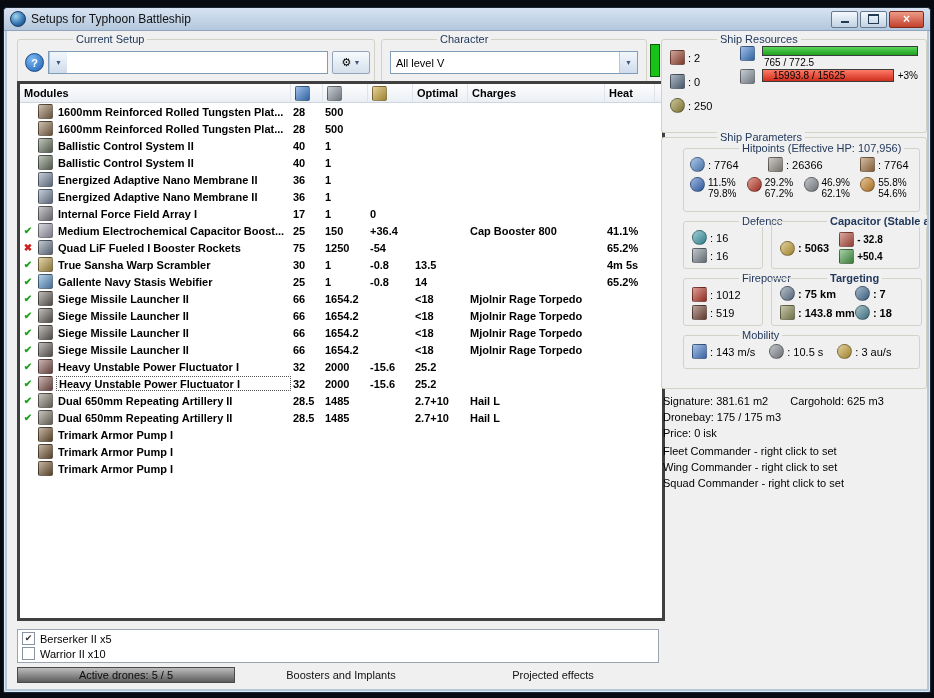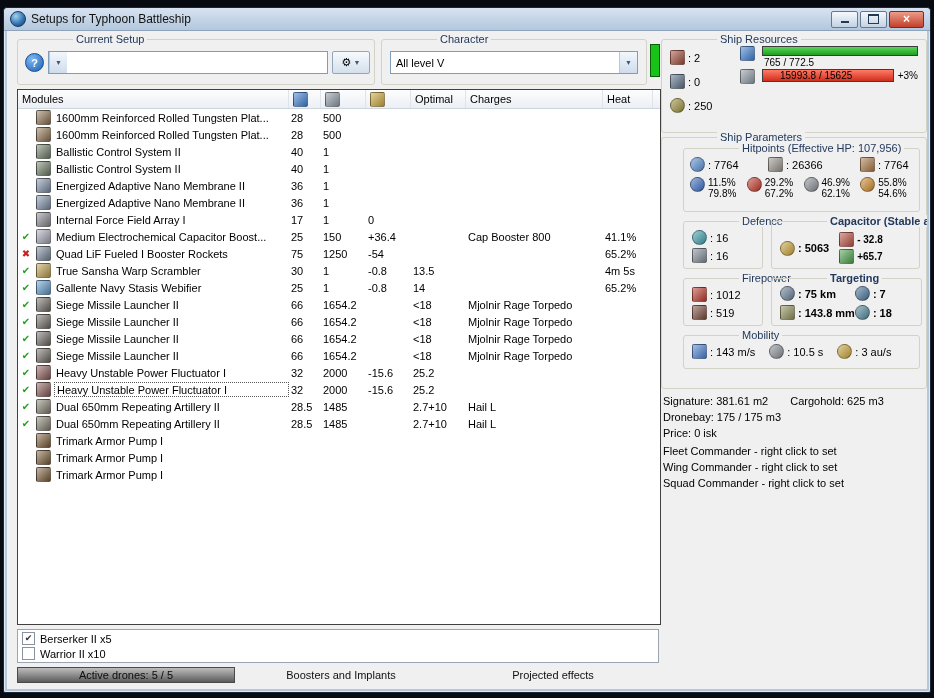--- a/index.html
+++ b/index.html
@@ -40,21 +40,21 @@
   .combo-setup{left:30px;top:11px;width:278px;}
   .toolbtn{position:absolute;left:314px;top:11px;width:36px;height:21px;display:flex;align-items:center;
            justify-content:center;gap:2px;border:1px solid #93a5ba;border-radius:2px;
            background:linear-gradient(#f6fafd,#d4e0ec);}
   .toolbtn .tarrow{font-size:7px;color:#40597a;}
   .gb-character{left:374px;top:8px;width:264px;height:44px;}
   .combo-character{left:8px;top:11px;width:246px;}
   .green-indicator{position:absolute;left:643px;top:13px;width:8px;height:31px;border:1px solid #0a5c0a;}
 
   
-  .modtable{position:absolute;left:10px;top:58px;width:642px;height:534px;background:#fff;border:1px solid #404040;}
+  .modtable{position:absolute;left:10px;top:50px;width:642px;height:534px;background:#fff;border:3px solid #404040;font-weight:bold;}
   .mheader{display:flex;height:18px;background:linear-gradient(#fdfdfe,#ebeff4);border-bottom:1px solid #cdd5de;align-items:center;}
   .hcell{height:100%;display:flex;align-items:center;padding-left:4px;border-right:1px solid #dfe4ea;box-sizing:border-box;}
   .mrow{display:flex;height:17px;align-items:center;}
   .cell{height:17px;display:flex;align-items:center;padding-left:2px;box-sizing:border-box;overflow:hidden;white-space:nowrap;}
   .c-st{width:16px;justify-content:center;padding-left:0;}
   .c-icon{width:20px;}
   .c-name{width:235px;}
   .c-cpu{width:32px;}
   .c-pg{width:45px;}
   .c-cap{width:45px;}
@@ -84,21 +84,21 @@
 
   
   .gb-resources{left:654px;top:8px;width:264px;height:92px;}
   .res-left{position:absolute;left:8px;top:10px;display:flex;flex-direction:column;gap:9px;}
   .res-item{display:flex;align-items:center;}
   .res-right{position:absolute;left:78px;top:6px;right:8px;display:flex;flex-direction:column;gap:1px;}
   .res-bar-row{display:flex;align-items:flex-start;gap:4px;}
   .barwrap{flex:1;}
   .bar{height:10px;border:1px solid #3c3c3c;box-sizing:border-box;}
   .bar-green{background:linear-gradient(#59d659,#1f9e1f);}
-  .bar-red{height:13px;display:flex;align-items:center;padding:0 17px;font-size:10px;color:#000;
+  .bar-red{height:13px;display:flex;align-items:center;padding:0 10px;font-size:10px;color:#000;
            background:linear-gradient(#ff7a66,#cf2f1d);}
   .bar-empty{background:#fdfdfd;}
   .bar-caption{font-size:10px;padding:1px 0 0 2px;color:#000;}
   .bar-extra{font-size:10px;padding-top:1px;}
 
   .gb-params{left:654px;top:106px;width:264px;height:250px;}
   .sub{position:relative;border:1px solid #d2d2c6;border-radius:3px;}
   .params-inner{position:absolute;left:6px;top:10px;right:6px;bottom:4px;display:flex;flex-direction:column;gap:9px;padding-left:15px;}
   .hp-box{height:62px;}
   .hp-row{display:grid;grid-template-columns:78px 92px 70px;padding:8px 4px 0 6px;}
@@ -623,21 +623,21 @@
                   <i class="pic round ic-cap"></i>
                   <span>: 5063</span>
                 </span>
               <span class="cap-delta">
                 <span class="stat">
                     <i class="pic ic-capminus"></i>
                     <span>- 32.8</span>
                   </span>
                 <span class="stat">
                     <i class="pic ic-capplus"></i>
-                    <span>+65.7</span>
+                    <span>+50.4</span>
                   </span>
               </span>
             </div>
           </div>
         </div>
 
         <div class="two-col">
           <div class="sub box-s">
             <span class="gb-label">Firepower</span>
             <div class="stack">

